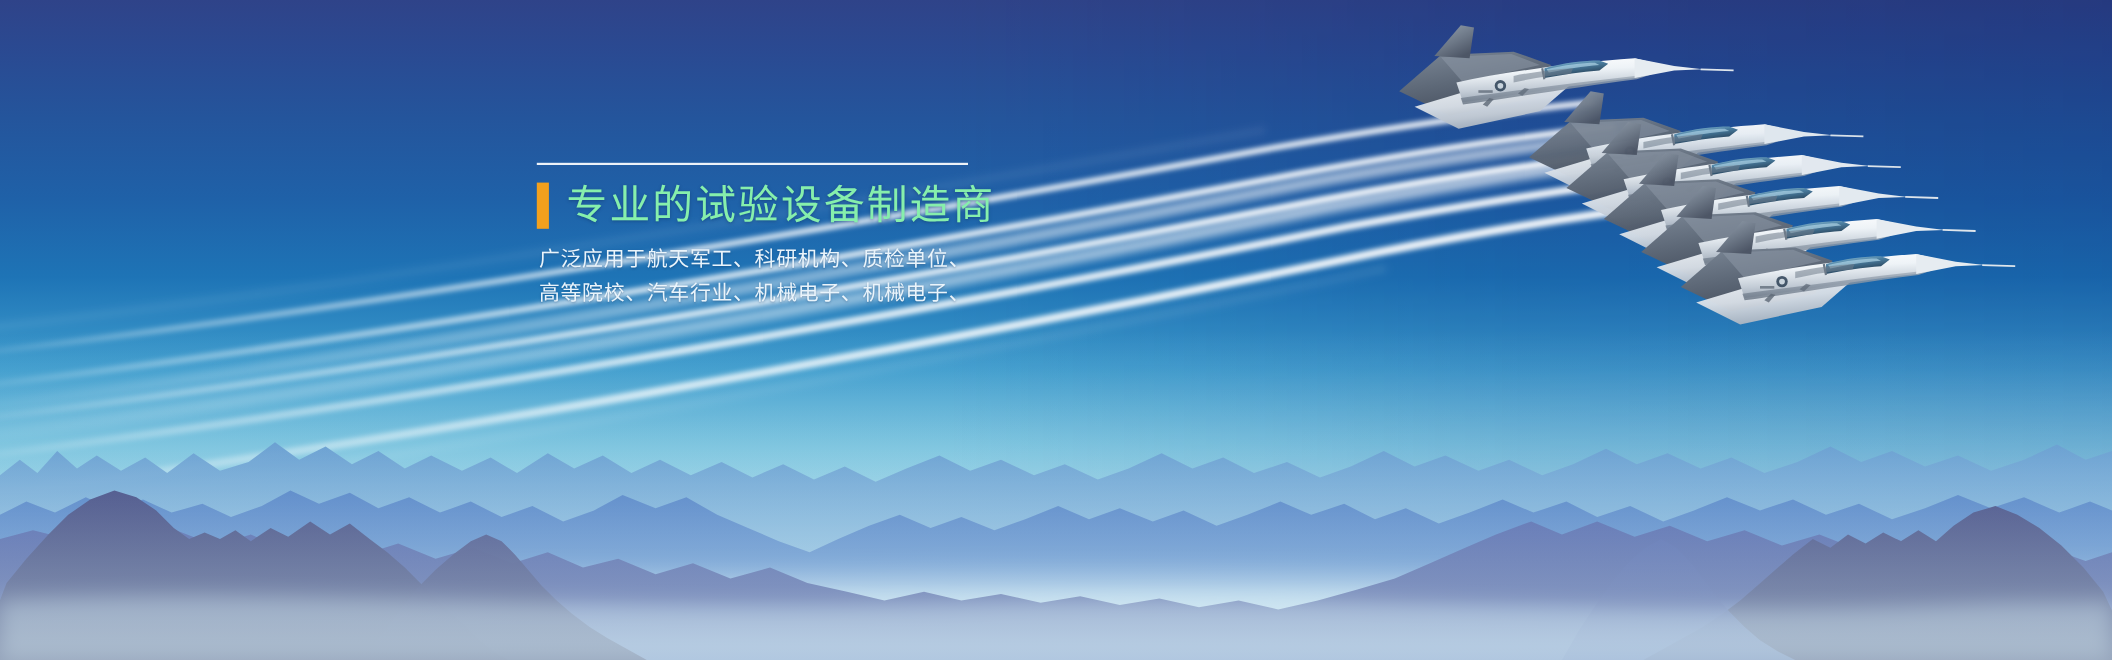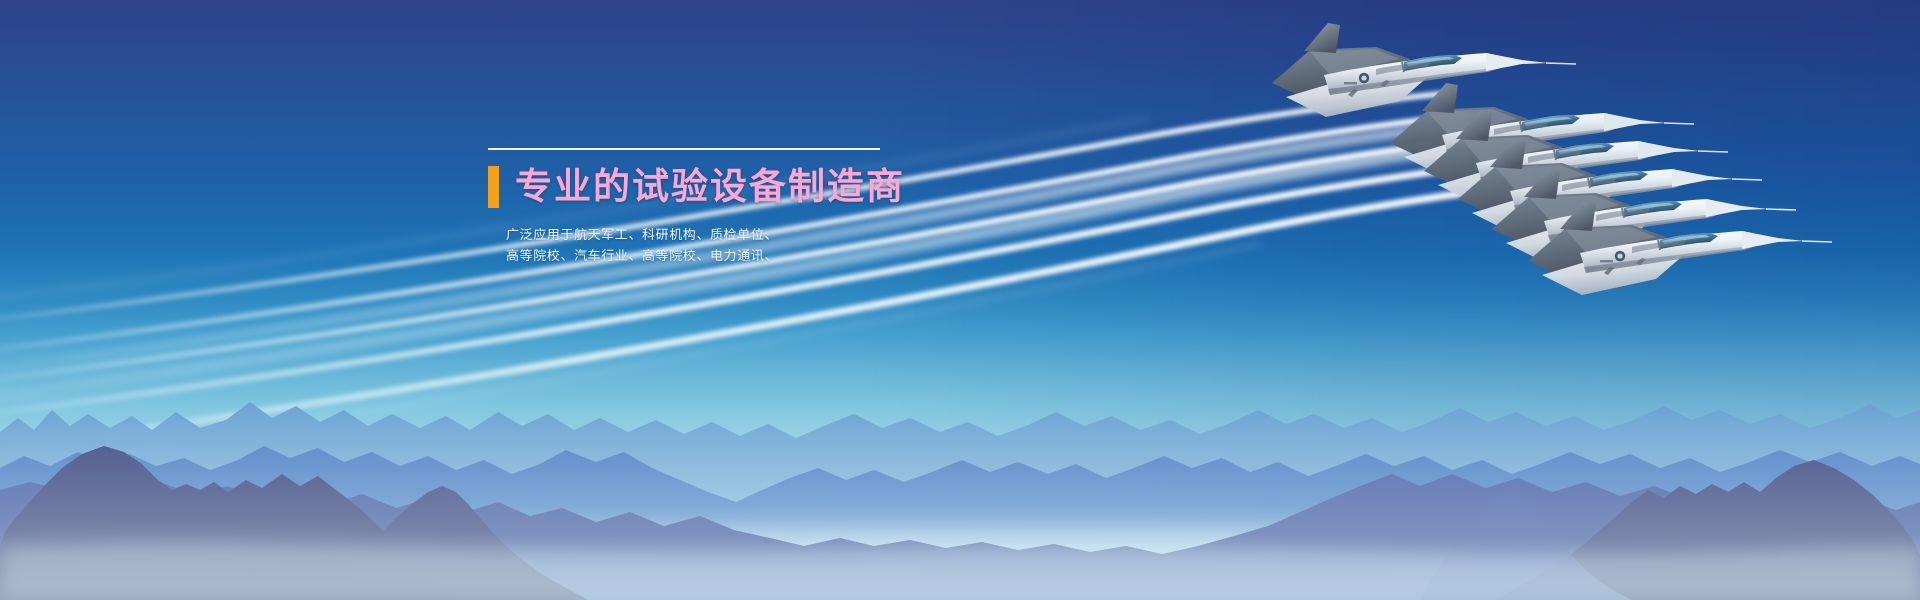--- a/index.html
+++ b/index.html
@@ -113,32 +113,32 @@
   .accent-bar {
     width: 11px;
     height: 42px;
     background: #f2a01d;
     flex: 0 0 auto;
   }
   .headline {
     margin: 0;
     font-size: 37px;
     line-height: 1.12;
-    font-weight: 700;
-    color: #f9a8d4;
+    font-weight: 400;
+    color: #86efac;
     letter-spacing: 2px;
     white-space: nowrap;
     text-shadow: 0 1px 3px rgba(8,30,70,.35);
     text-align: center;
   }
   .subcopy {
-    margin: 16px;
+    margin: 0;
     padding-left: 2px;
     color: #eaf4fb;
-    font-size: 13px;
+    font-size: 19px;
     line-height: 1.62;
     letter-spacing: .6px;
     text-shadow: 0 1px 2px rgba(8,30,70,.30);
   }
   .subcopy .line { display: block; white-space: nowrap; }
 </style>
 </head>
 <body>
 
 <div class="banner">
@@ -355,18 +355,18 @@
 
     <div class="rule"></div>
 
     <div class="headline-row">
       <span class="accent-bar"></span>
       <h1 class="headline">专业的试验设备制造商</h1>
     </div>
 
     <p class="subcopy">
       <span class="line">广泛应用于航天军工、科研机构、质检单位、</span>
-      <span class="line">高等院校、汽车行业、高等院校、电力通讯、</span>
+      <span class="line">高等院校、汽车行业、机械电子、机械电子、</span>
     </p>
 
   </div>
 
 </div>
 
 </body></html>

